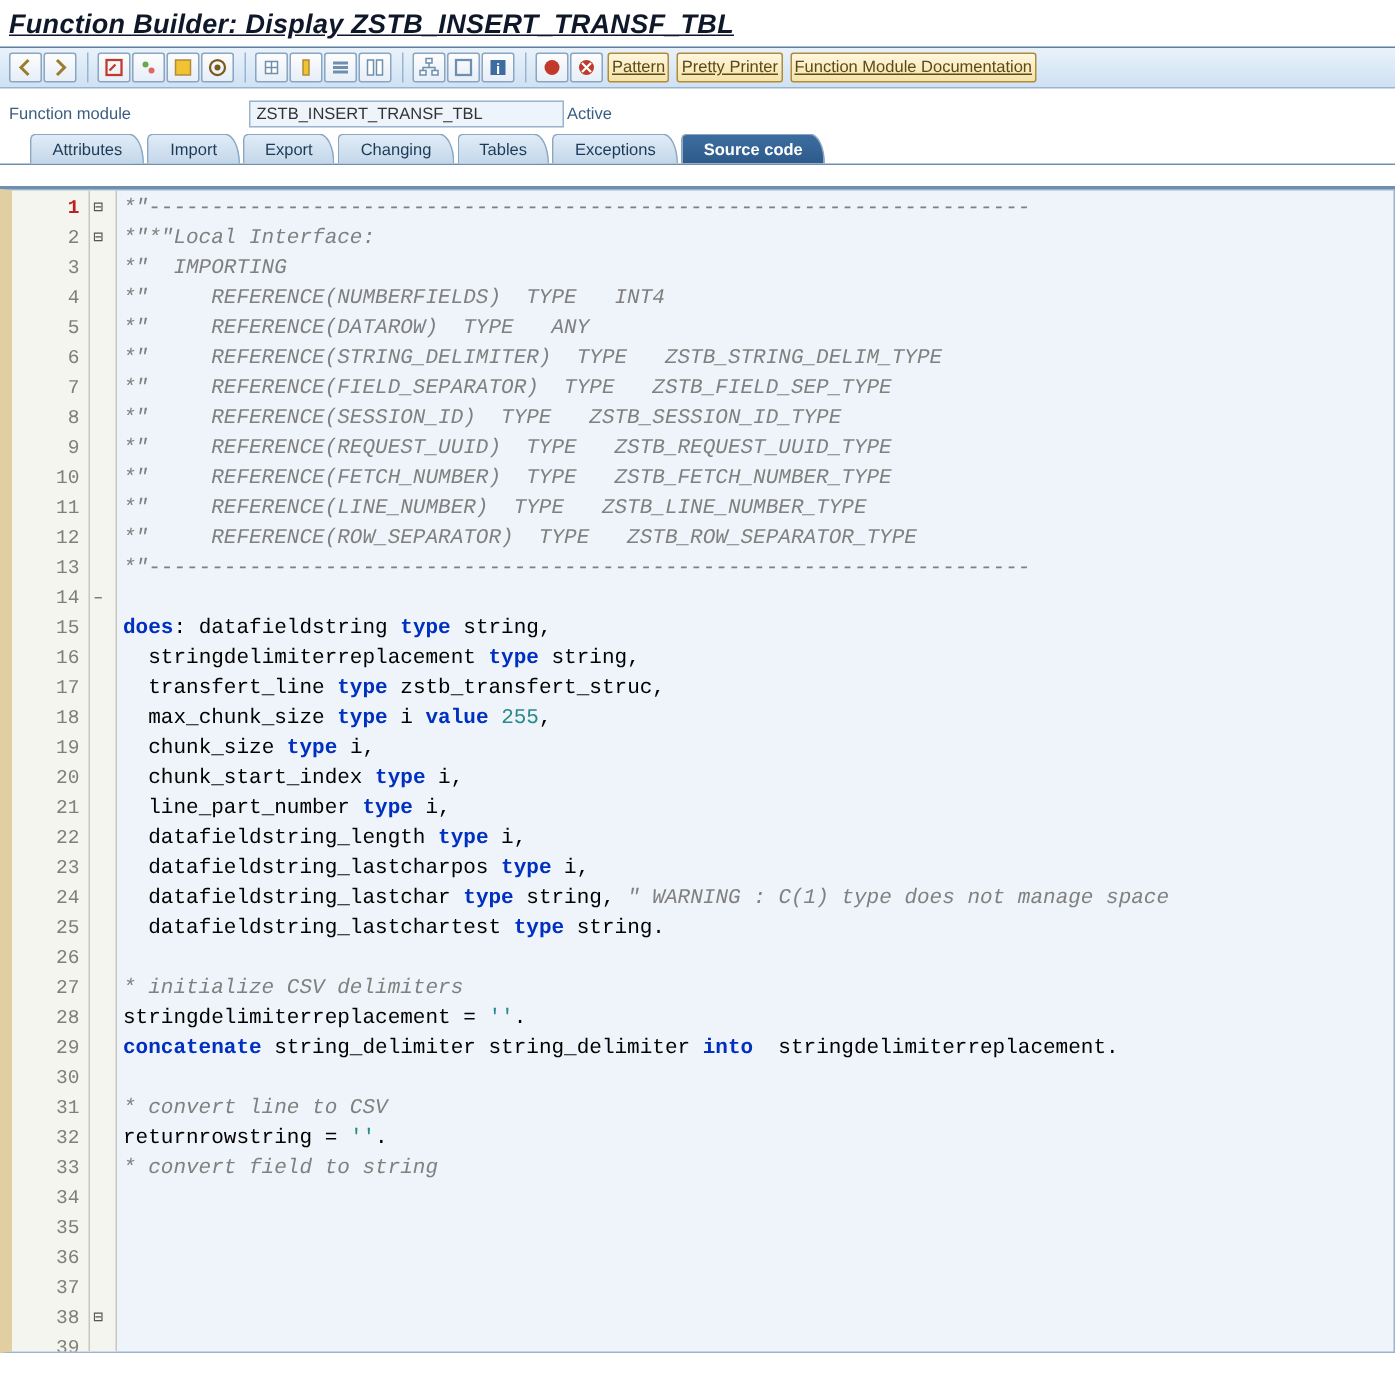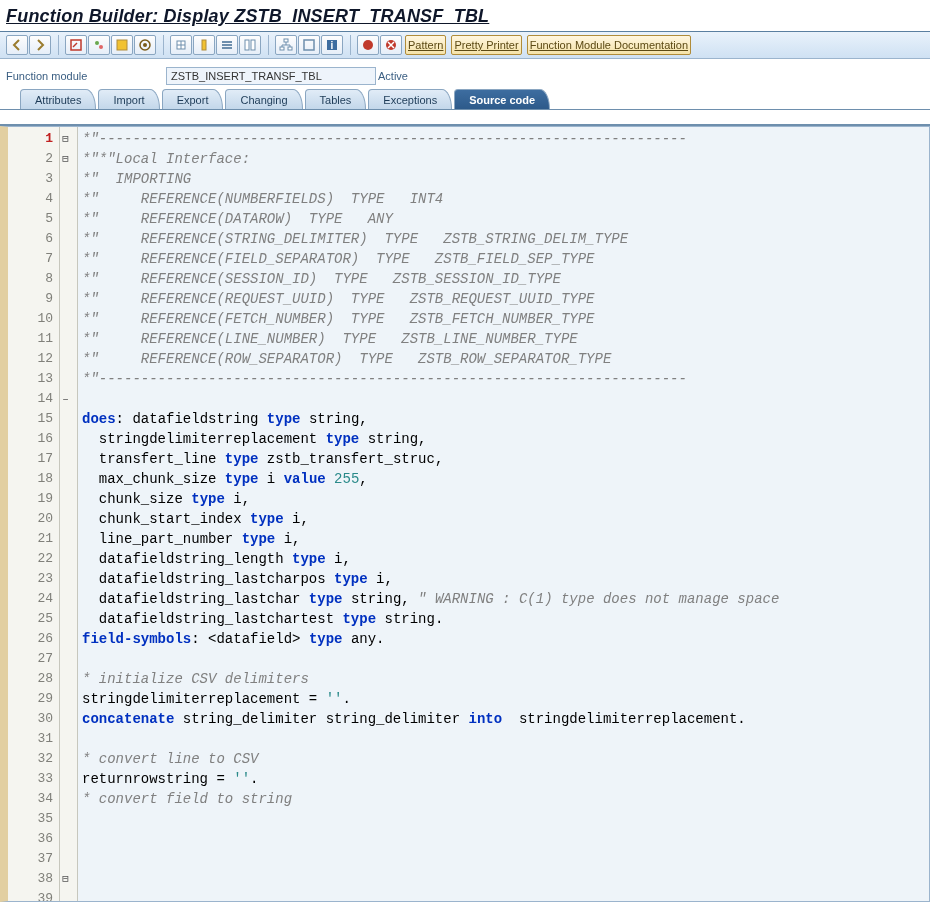--- a/index.html
+++ b/index.html
@@ -273,21 +273,20 @@
         <div class="ln">  <span class="nm">stringdelimiterreplacement</span> <span class="kw">type</span> <span class="nm">string</span>,</div>
         <div class="ln">  <span class="nm">transfert_line</span> <span class="kw">type</span> <span class="nm">zstb_transfert_struc</span>,</div>
         <div class="ln">  <span class="nm">max_chunk_size</span> <span class="kw">type</span> <span class="nm">i</span> <span class="kw">value</span> <span class="num">255</span>,</div>
         <div class="ln">  <span class="nm">chunk_size</span> <span class="kw">type</span> <span class="nm">i</span>,</div>
         <div class="ln">  <span class="nm">chunk_start_index</span> <span class="kw">type</span> <span class="nm">i</span>,</div>
         <div class="ln">  <span class="nm">line_part_number</span> <span class="kw">type</span> <span class="nm">i</span>,</div>
         <div class="ln">  <span class="nm">datafieldstring_length</span> <span class="kw">type</span> <span class="nm">i</span>,</div>
         <div class="ln">  <span class="nm">datafieldstring_lastcharpos</span> <span class="kw">type</span> <span class="nm">i</span>,</div>
         <div class="ln">  <span class="nm">datafieldstring_lastchar</span> <span class="kw">type</span> <span class="nm">string</span>, <span class="cm">" WARNING : C(1) type does not manage space</span></div>
         <div class="ln">  <span class="nm">datafieldstring_lastchartest</span> <span class="kw">type</span> <span class="nm">string</span>.</div>
-        <div class="ln"><span class="kw">field-symbols</span>: &lt;<span class="nm">datafield</span>&gt; <span class="kw">type</span> <span class="nm">any</span>.</div>
         <div class="ln"></div>
         <div class="ln"><span class="cm">* initialize CSV delimiters</span></div>
         <div class="ln"><span class="nm">stringdelimiterreplacement</span> = <span class="str">''</span>.</div>
         <div class="ln"><span class="kw">concatenate</span> <span class="nm">string_delimiter</span> <span class="nm">string_delimiter</span> <span class="kw">into</span>  <span class="nm">stringdelimiterreplacement</span>.</div>
         <div class="ln"></div>
         <div class="ln"><span class="cm">* convert line to CSV</span></div>
         <div class="ln"><span class="nm">returnrowstring</span> = <span class="str">''</span>.</div>
         <div class="ln"><span class="cm">* convert field to string</span></div>
       </div>
   </div>

